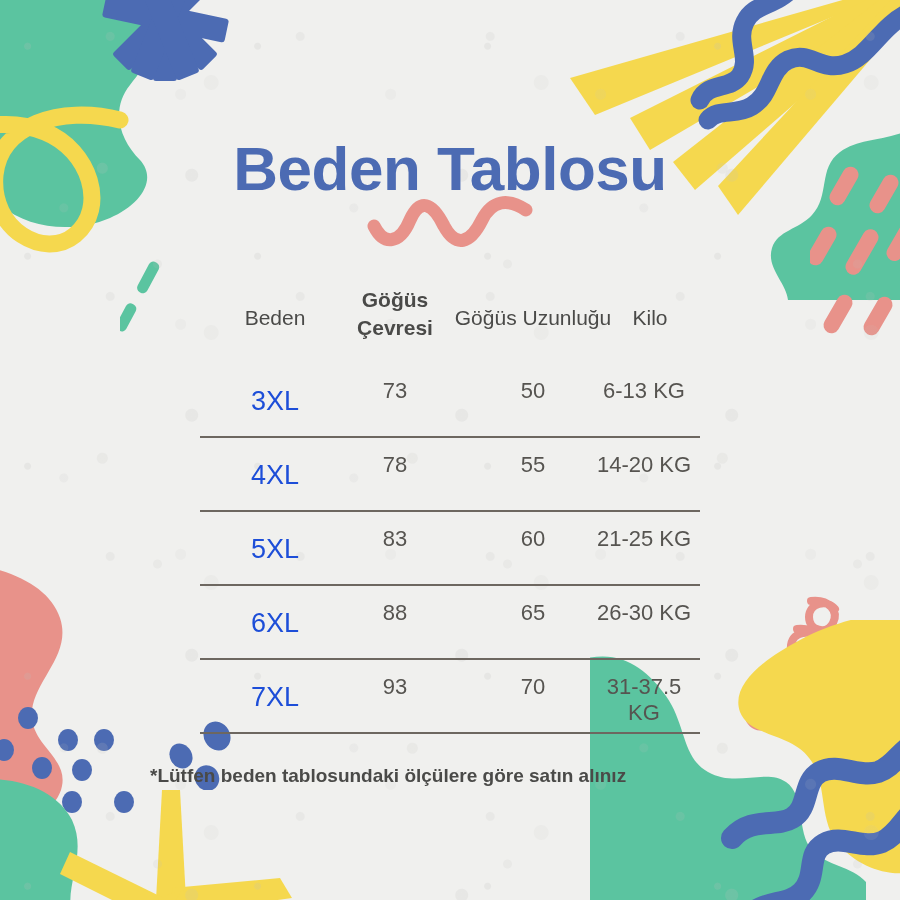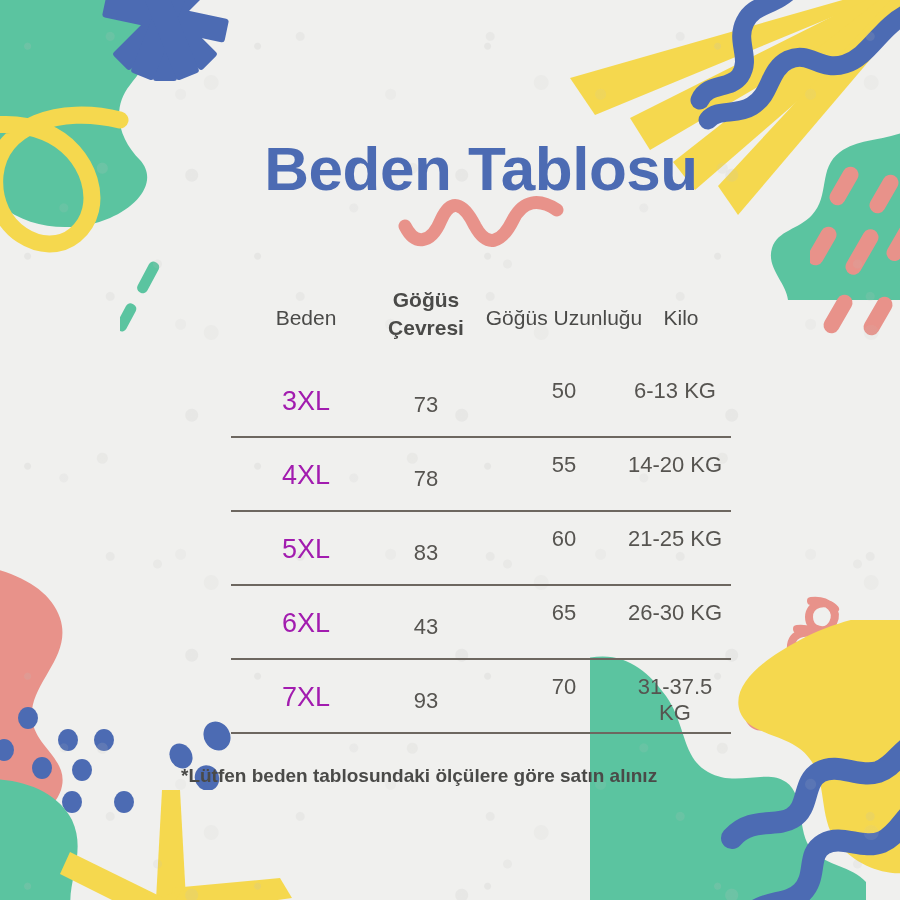--- a/index.html
+++ b/index.html
@@ -40,21 +40,20 @@
   }
   .deco {
     position: absolute;
     z-index: 1;
   }
   
   #content {
     position: absolute;
     inset: 0;
     z-index: 4;
-    margin-left: 31px;
   }
   #title {
     position: absolute;
     top: 133px;
     left: 0;
     width: 900px;
     text-align: center;
     font-size: 62px;
     font-weight: bold;
     letter-spacing: -.5px;
@@ -91,22 +90,22 @@
     position: relative;
     height: 72px;
     border-bottom: 2px solid #6d6760;
   }
   .cell {
     position: absolute;
     color: #565450;
     font-size: 22px;
     text-align: center;
   }
-  .c-size   { left: 20px;  top: 22px;  width: 110px; font-size: 27px; color: #a21caf; }
-  .c-chest  { left: 140px; top: 28px;  width: 110px; }
+  .c-size   { left: 20px;  top: 22px;  width: 110px; font-size: 27px; color: #1d4ed8; }
+  .c-chest  { left: 140px; top: 14px;  width: 110px; }
   .c-back   { left: 248px; top: 14px;  width: 170px; }
   .c-weight { left: 388px; top: 14px;  width: 112px; }
   #note {
     position: absolute;
     left: 150px;
     top: 756px;
     width: 600px;
     color: #4a4a48;
     font-size: 19px;
     font-weight: bold;
@@ -248,21 +247,21 @@
 
       <div class="row">
         <div class="cell c-size">5XL</div>
         <div class="cell c-chest">83</div>
         <div class="cell c-back">60</div>
         <div class="cell c-weight">21-25 KG</div>
       </div>
 
       <div class="row">
         <div class="cell c-size">6XL</div>
-        <div class="cell c-chest">43</div>
+        <div class="cell c-chest">88</div>
         <div class="cell c-back">65</div>
         <div class="cell c-weight">26-30 KG</div>
       </div>
 
       <div class="row">
         <div class="cell c-size">7XL</div>
         <div class="cell c-chest">93</div>
         <div class="cell c-back">70</div>
         <div class="cell c-weight">31-37.5 KG</div>
       </div>

